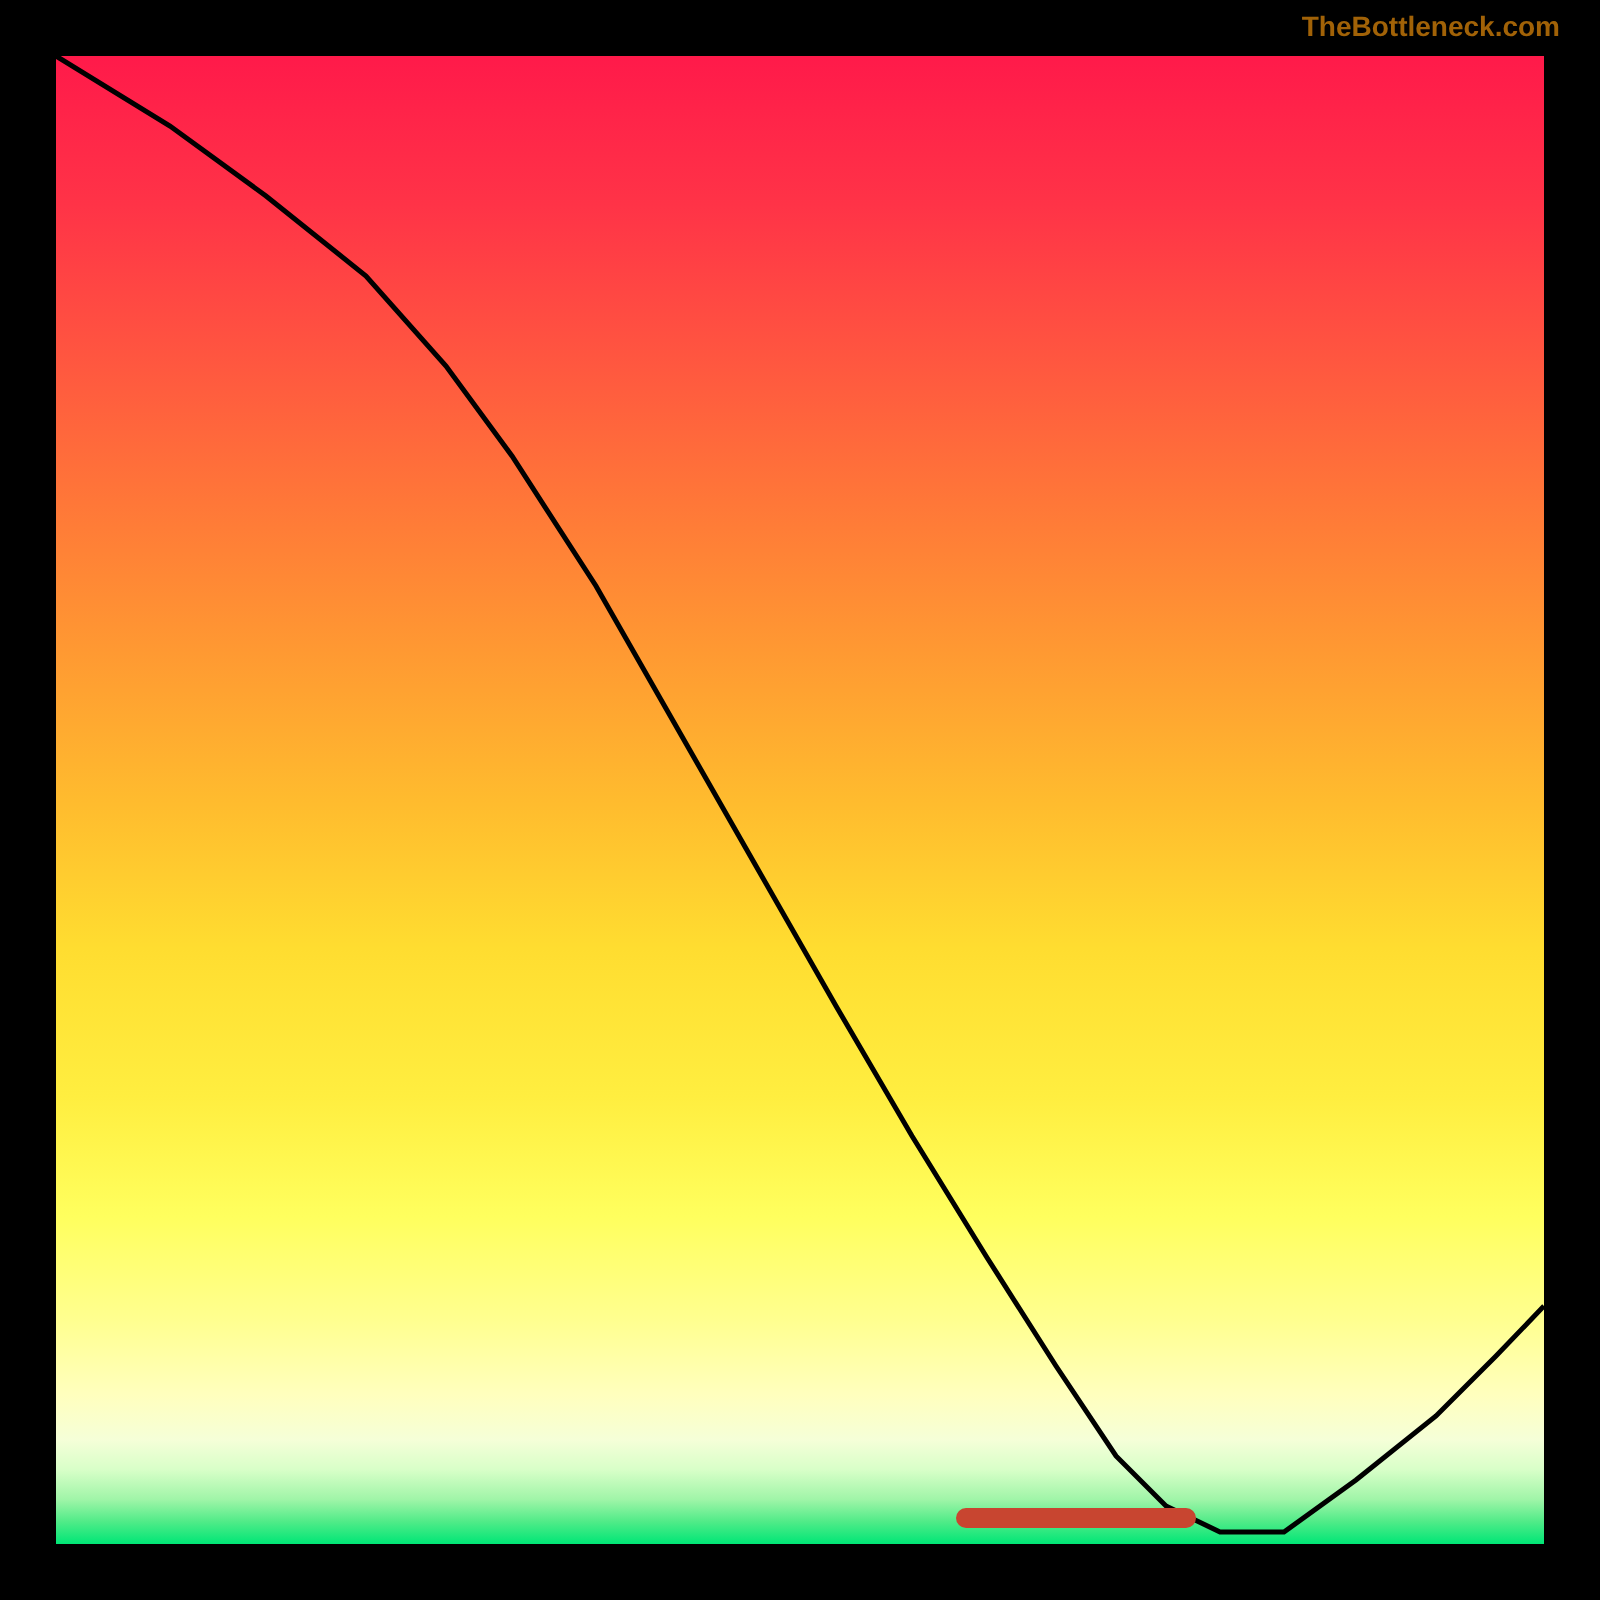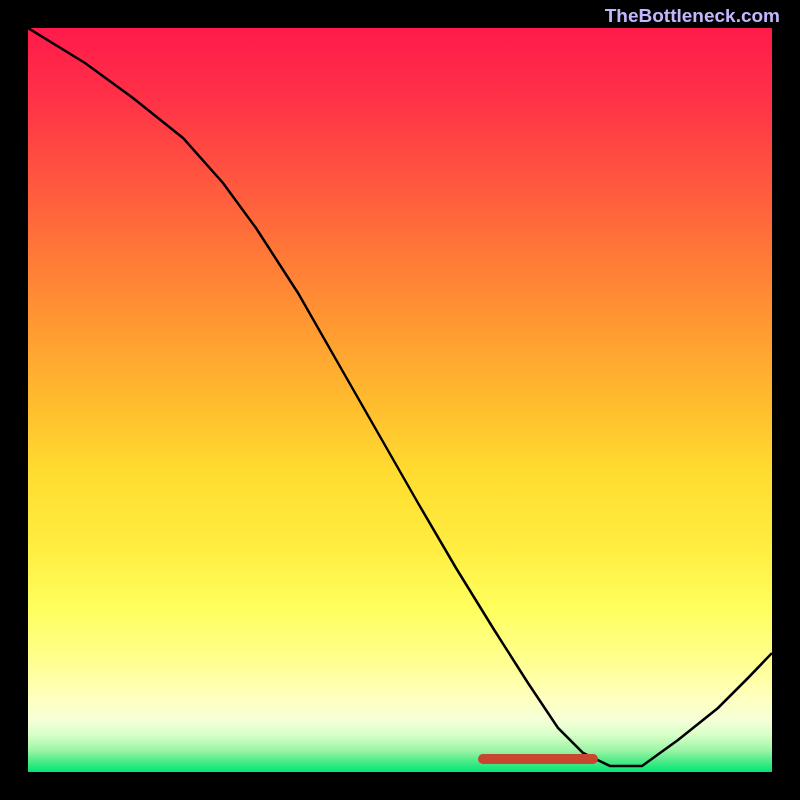--- a/index.html
+++ b/index.html
@@ -14,22 +14,22 @@
       position: absolute;
       top: 0;
       left: 0;
       width: 800px;
       height: 800px;
     }
     .watermark {
       position: absolute;
       top: 5px;
       right: 20px;
-      color: #c4b5fd;
-      font-size: 19px;
+      color: #a16207;
+      font-size: 14px;
       font-weight: bold;
       z-index: 10;
     }
     .plot-area {
       position: absolute;
       top: 28px;
       left: 28px;
       width: 744px;
       height: 744px;
       overflow: hidden;

